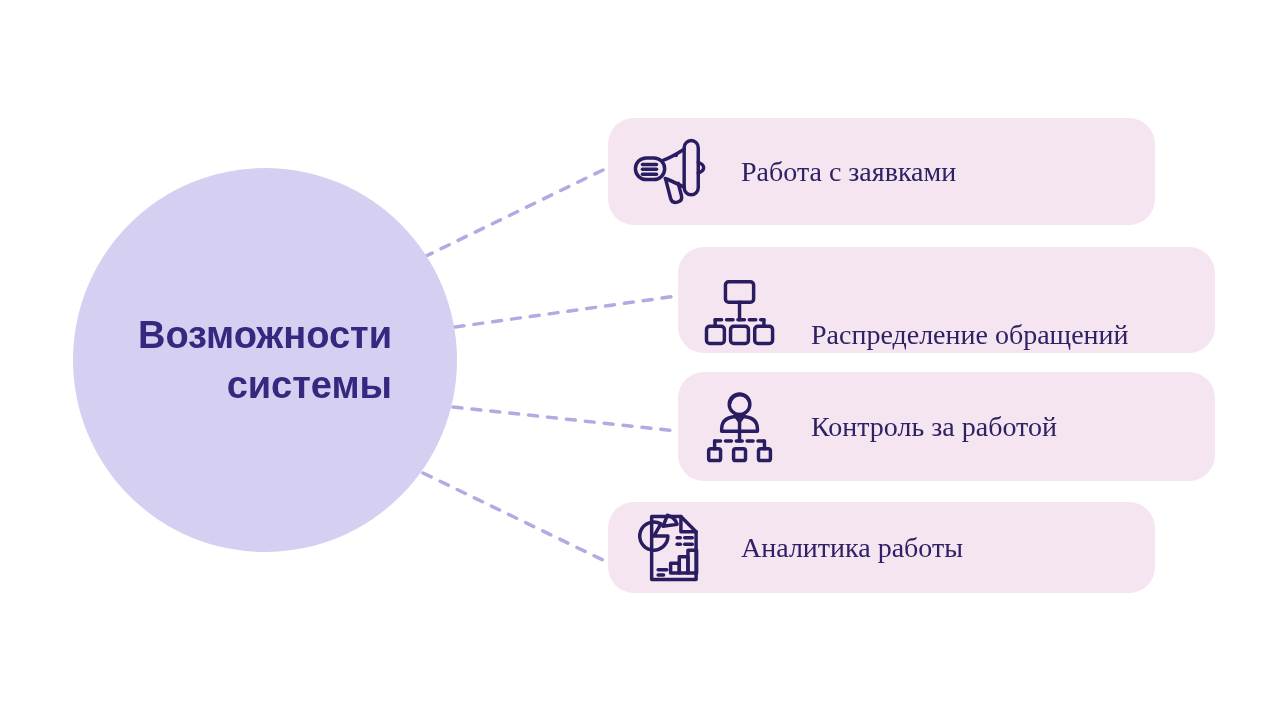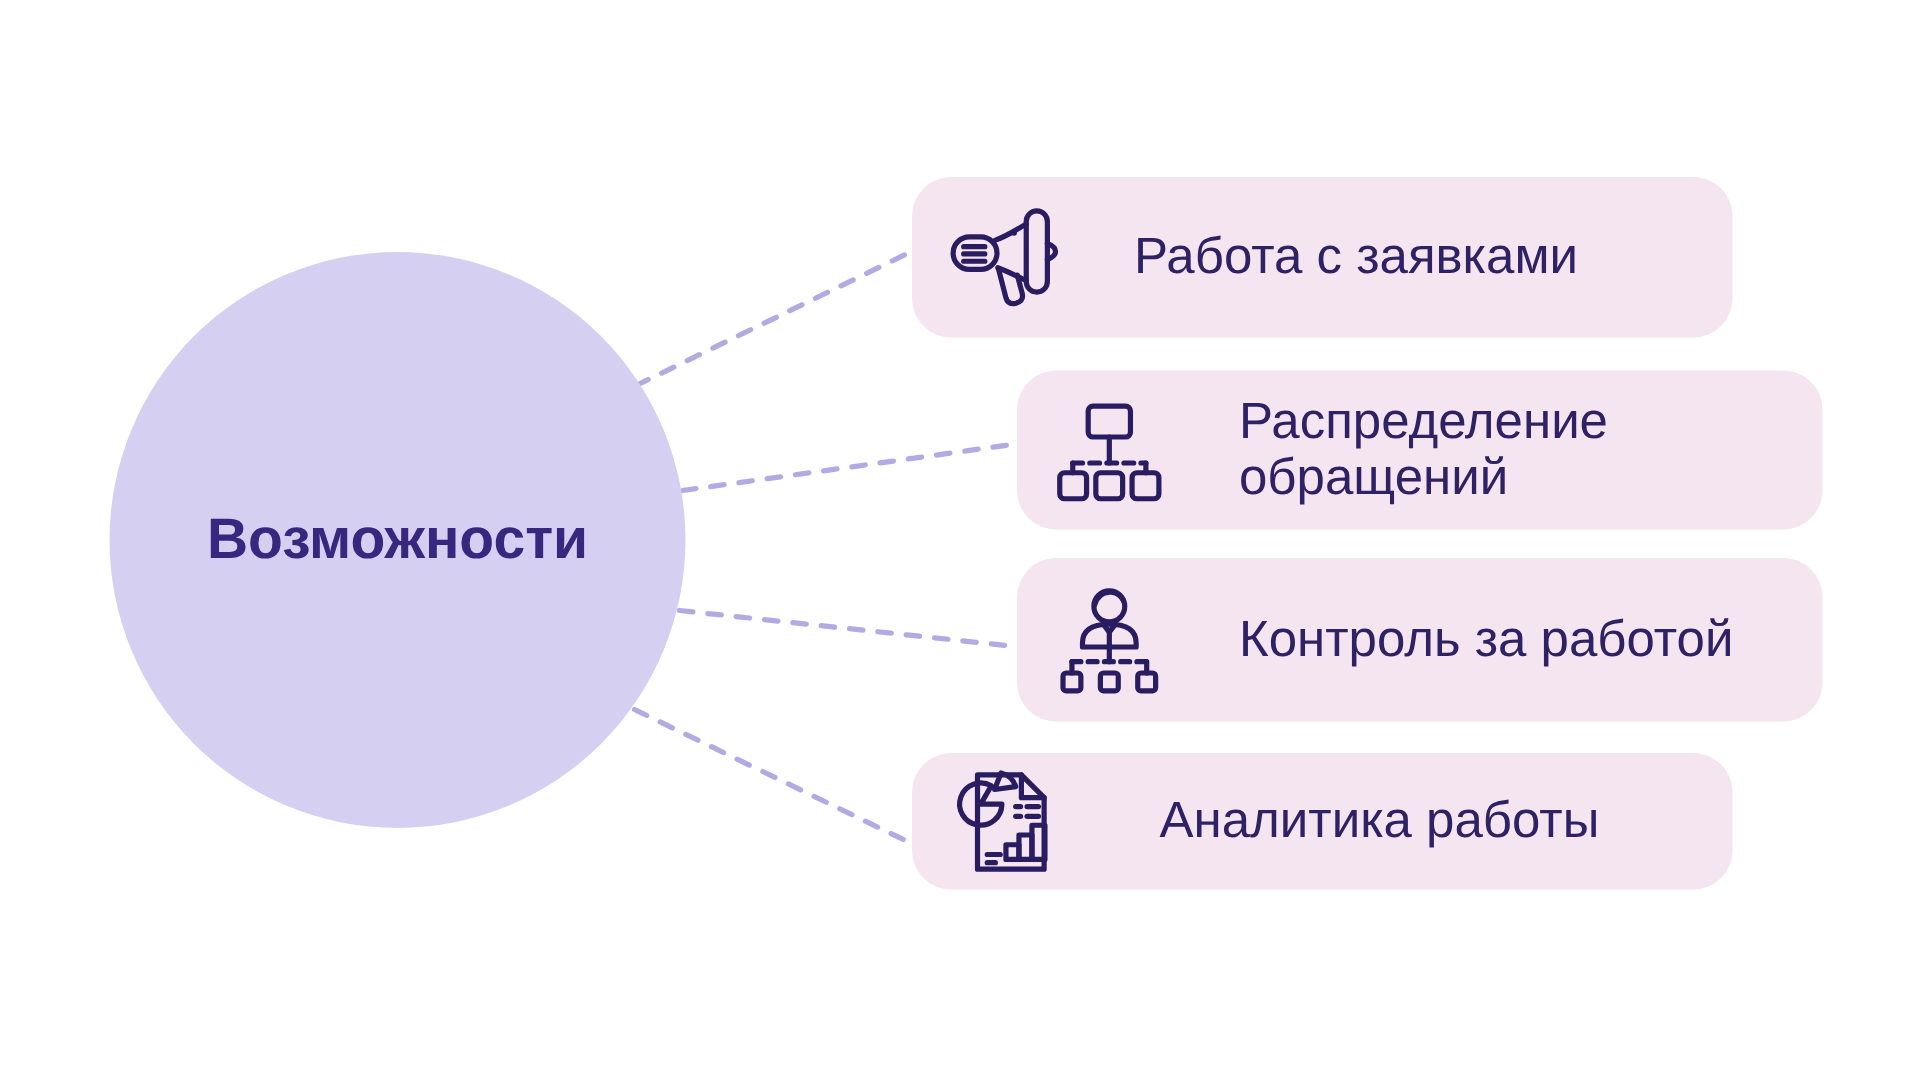--- a/index.html
+++ b/index.html
@@ -36,30 +36,31 @@
     color: var(--circle-text);
   }
   .card {
     position:absolute;
     background: var(--card-fill);
     border-radius:26px;
     display:flex; align-items:center;
     z-index:1;
   }
   .card-1 { left:608px; top:118px; width:547px; height:107px; }
-  .card-2 { left:678px; top:247px; width:537px; height:106px; }
+  .card-2 { left:678px; top:247px; width:537px; height:106px;align-items:flex-end; }
   .card-3 { left:678px; top:372px; width:537px; height:109px; }
-  .card-4 { left:608px; top:502px; width:547px; height:91px;gap:17px; }
+  .card-4 { left:608px; top:502px; width:547px; height:91px; }
   .card .icon-box { width:78px; height:84px; margin-left:22px; flex:0 0 auto; }
   .card .icon-box svg { width:100%; height:100%; }
   .card .label {
-    margin-left:48px;
-    font-size:34px;
+    margin-left:33px;
+    font-size:28px;
     line-height:37px;
     color: var(--card-text);
+    font-family: Liberation Serif, serif;
   }
   .ic { stroke: var(--icon-stroke); fill:none; stroke-width:3.2; stroke-linecap:round; stroke-linejoin:round; }
   .ic-fill { fill: var(--icon-stroke); stroke:none; }
 </style>
 </head>
 <body>
 
 <div class="stage">
 
   <svg class="connectors" width="1280" height="720" viewBox="0 0 1280 720">
@@ -67,20 +68,21 @@
       <line x1="424" y1="257" x2="607" y2="168"></line>
       <line x1="455" y1="327" x2="677" y2="296"></line>
       <line x1="453" y1="407" x2="677" y2="431"></line>
       <line x1="423" y1="473" x2="607" y2="562"></line>
     </g>
   </svg>
 
   <div class="hub">
     <div class="hub-title">
       <div>Возможности</div>
+      <div>системы</div>
     </div>
   </div>
 
   <div class="card card-1">
     <div class="icon-box">
       <svg viewBox="0 0 72 72">
         <g class="ic">
           <rect x="50" y="7" width="13" height="50" rx="6.5"></rect>
           <path d="M63 27 q5 2 5 5 q0 3 -5 5"></path>
           <path d="M50 15 C42 20 37 23 31 25"></path>

